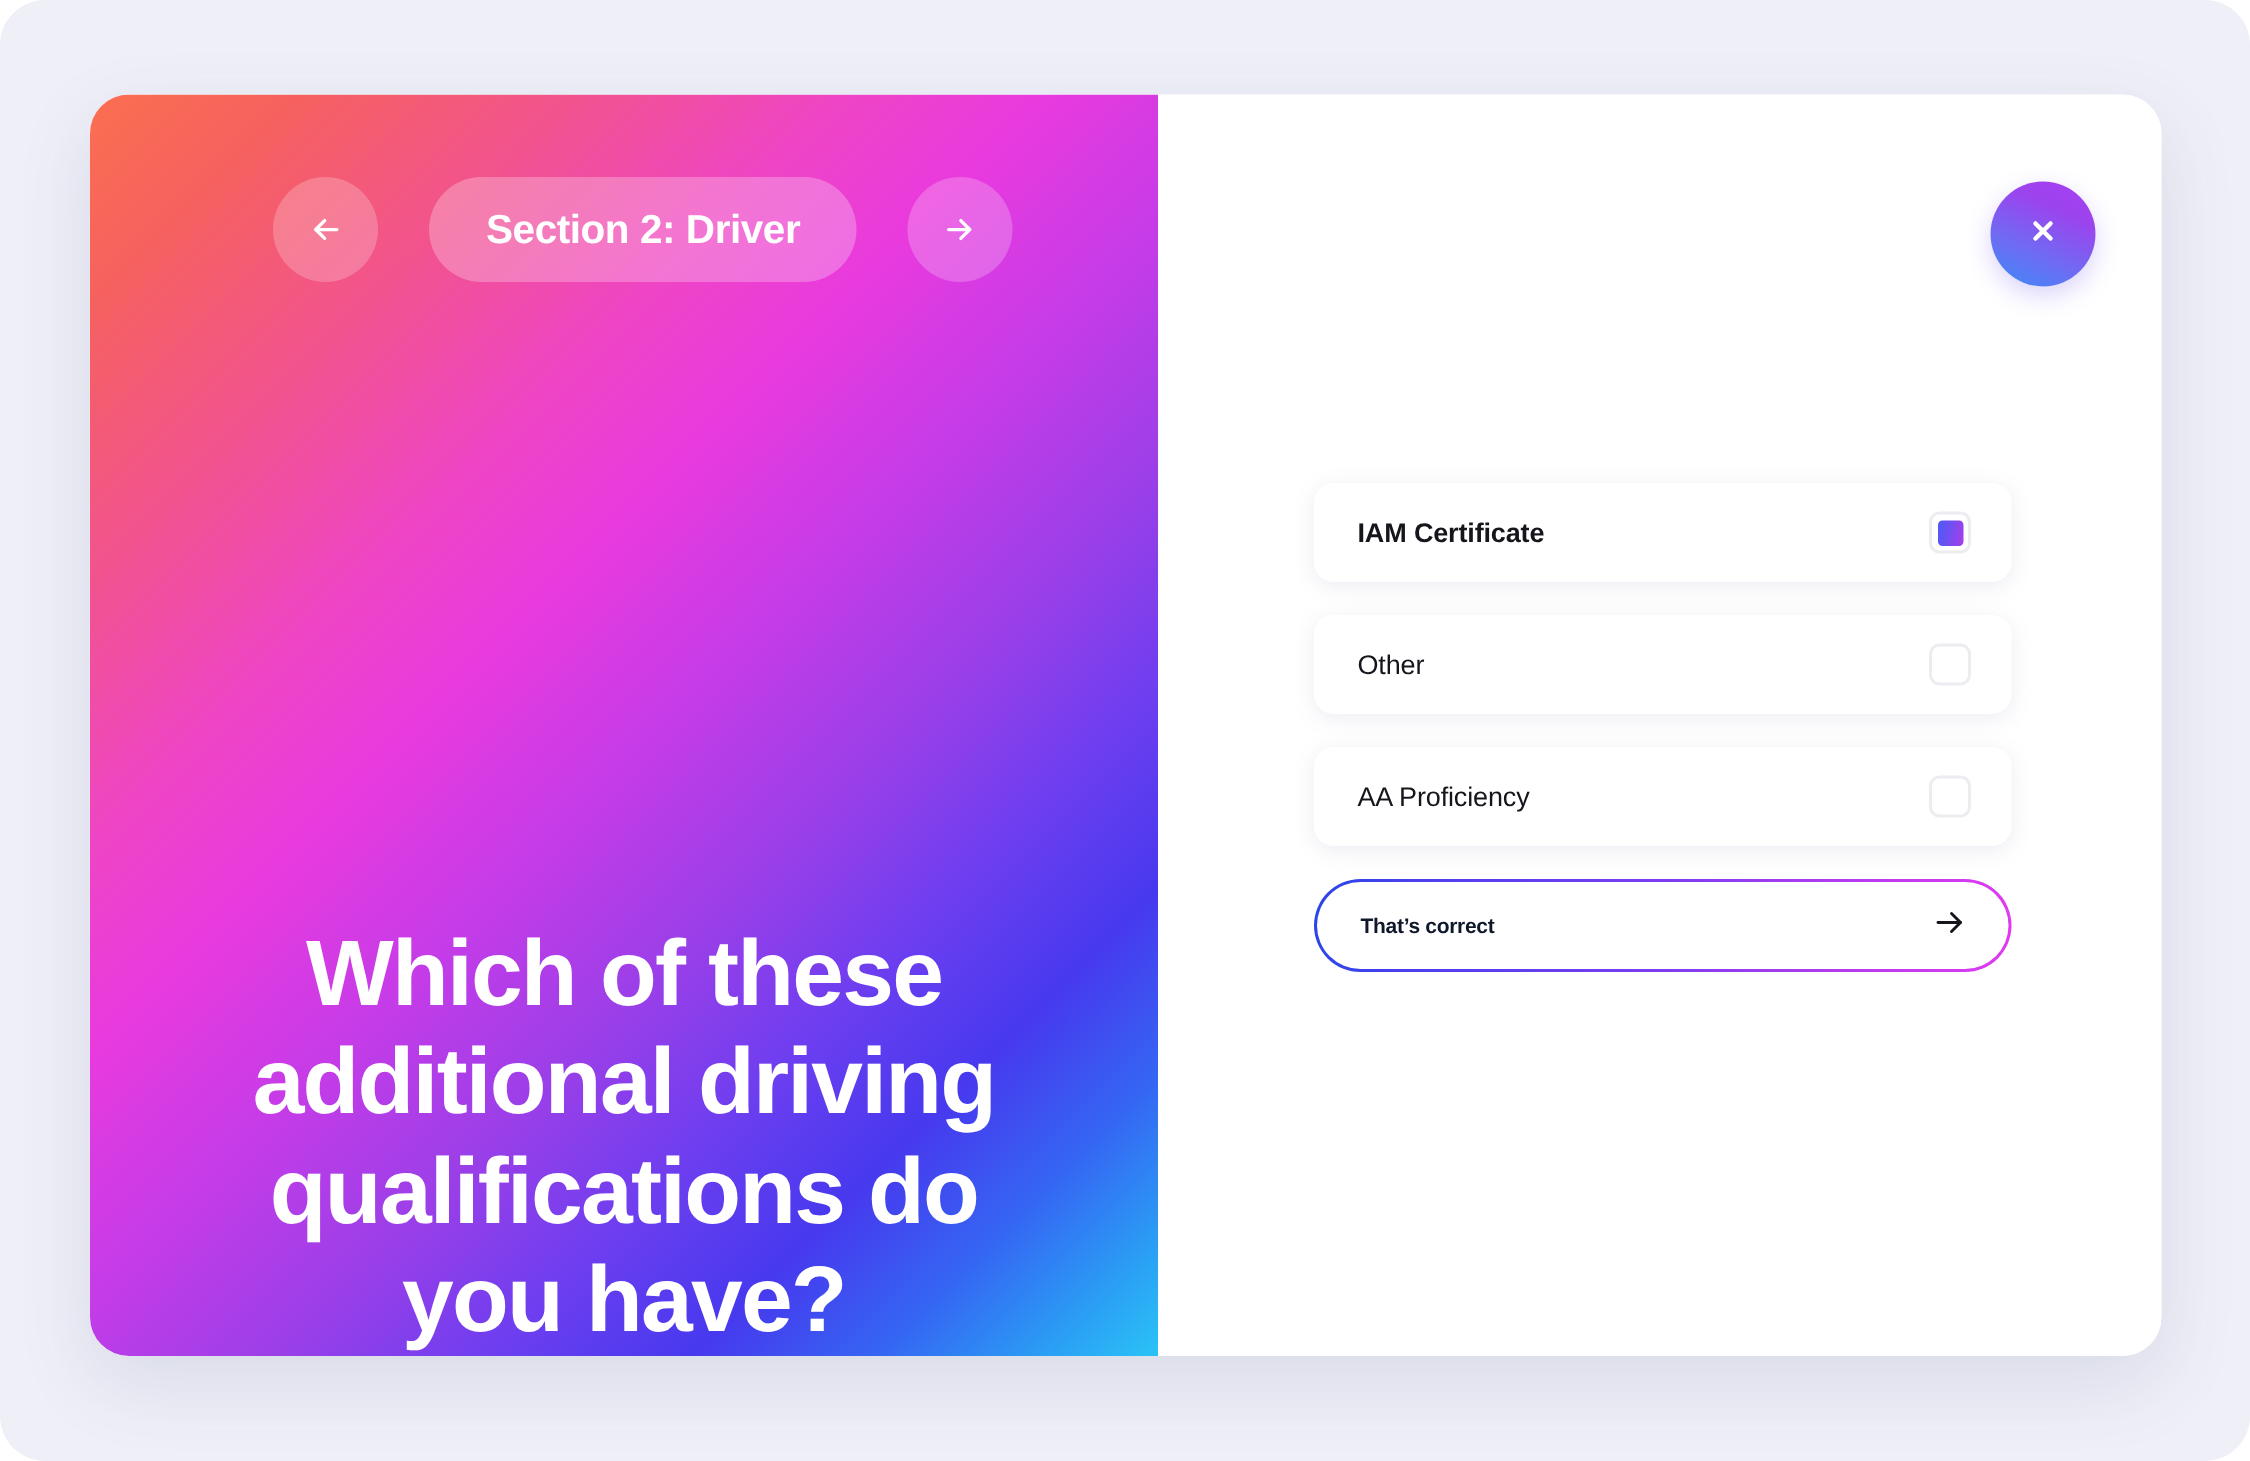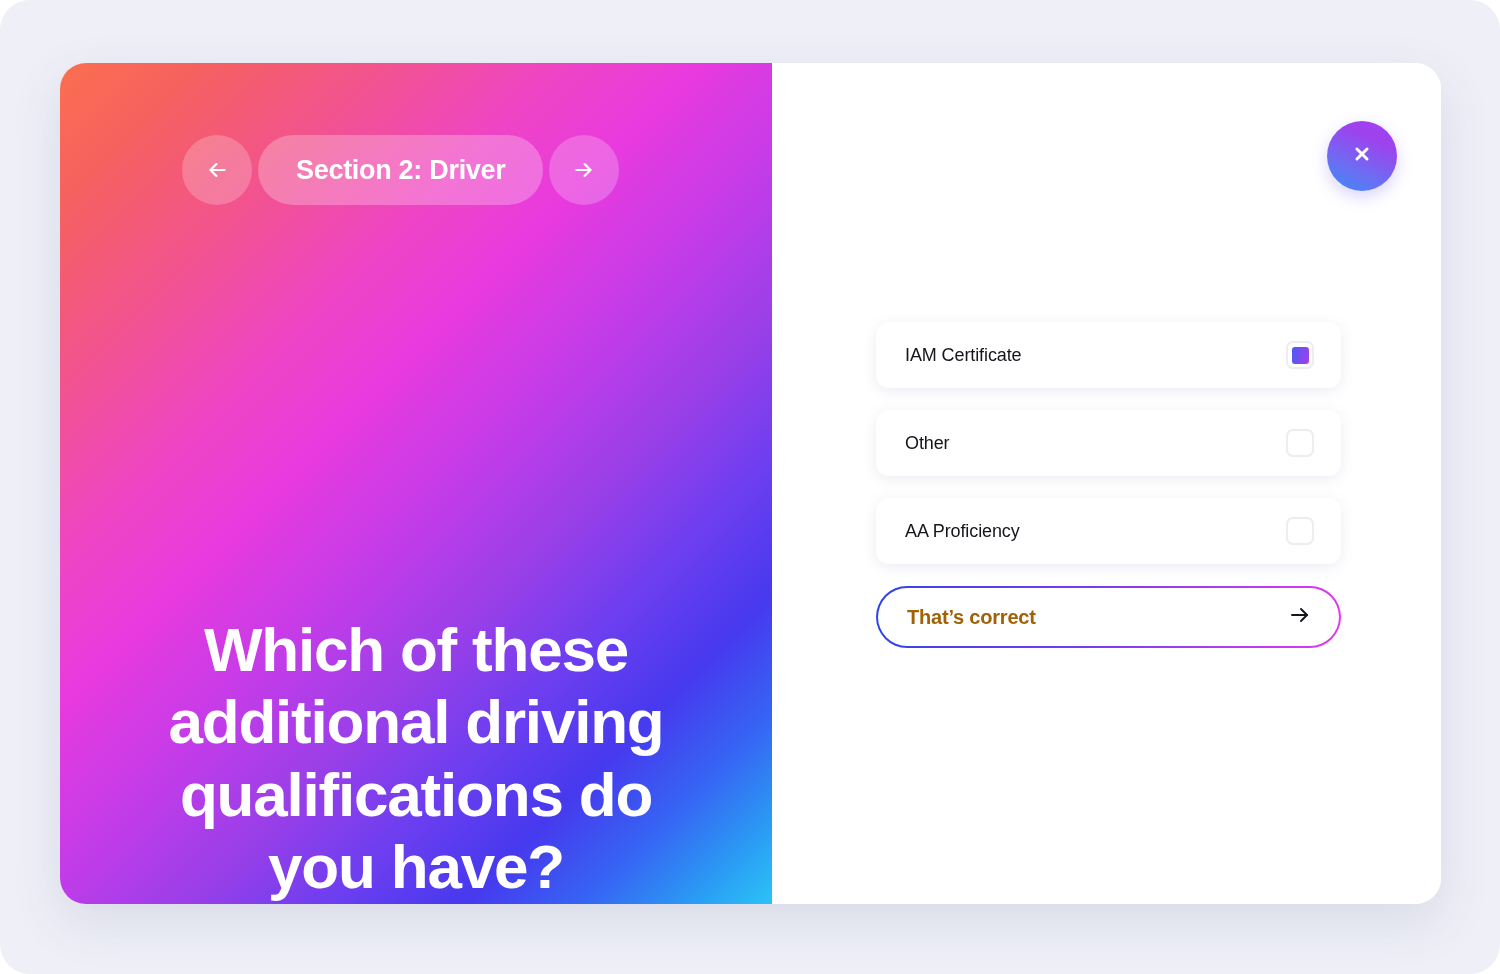--- a/index.html
+++ b/index.html
@@ -56,22 +56,21 @@
         #2a9ef4 95%,
         #2ac3f6 100%);
   }
 
   #nav-bar {
     position: absolute;
     left: 122px;
     top: 55px;
     display: flex;
     align-items: flex-start;
-    gap: 6px;
-    margin-top: 17px;
+    gap: 34px;
   }
 
   .nav-circle {
     width: 70px;
     height: 70px;
     border-radius: 50%;
     background: rgba(255,255,255,0.22);
     display: flex;
     align-items: center;
     justify-content: center;
@@ -164,21 +163,21 @@
     cursor: pointer;
   }
 
   .option-label {
     font-size: 18px;
     color: #15151c;
     letter-spacing: -0.1px;
   }
 
   .option-row.selected .option-label {
-    font-weight: normal;
+    font-weight: bold;
   }
 
   .checkbox {
     width: 28px;
     height: 28px;
     border-radius: 7px;
     border: 2px solid #ececf1;
     background: #ffffff;
     display: flex;
     align-items: center;
@@ -212,23 +211,23 @@
     height: 100%;
     border-radius: 29px;
     background: #ffffff;
     display: flex;
     align-items: center;
     justify-content: space-between;
     padding: 0 27px 0 29px;
   }
 
   #cta-label {
-    font-size: 20px;
+    font-size: 14px;
     font-weight: bold;
-    color: #a16207;
+    color: #0f172a;
     letter-spacing: -0.2px;
   }
 </style>
 </head>
 <body>
 
 <div id="frame">
 
   <div id="card">
 

